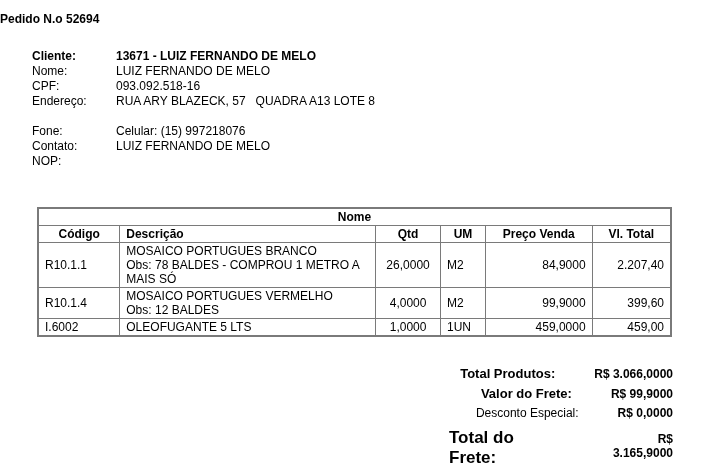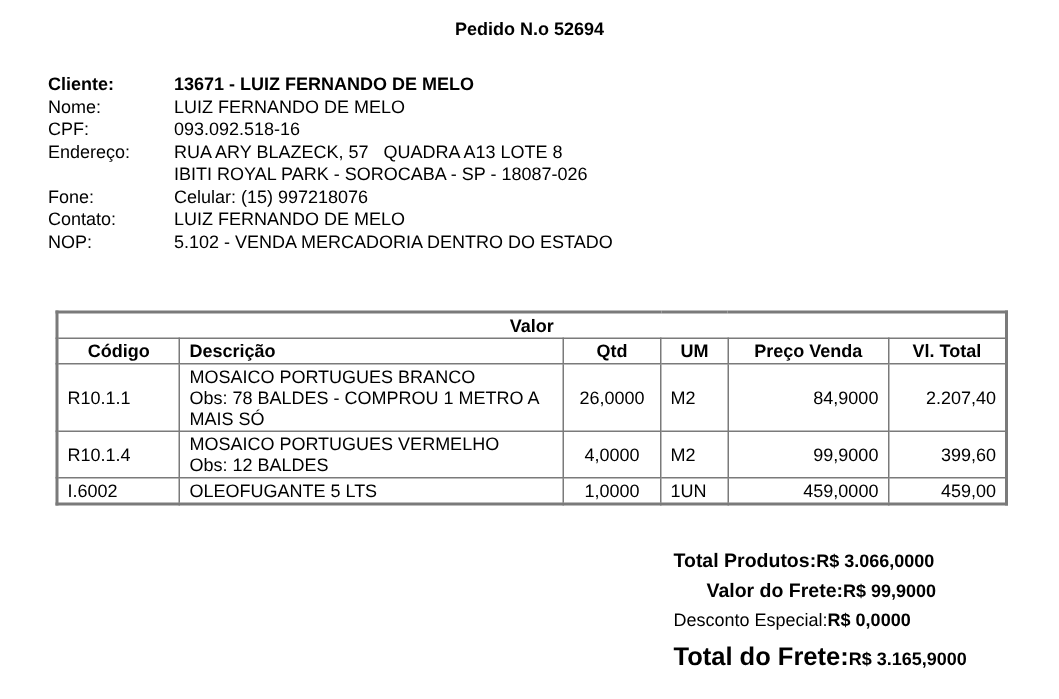--- a/index.html
+++ b/index.html
@@ -5,21 +5,21 @@
     * { margin: 0; padding: 0; box-sizing: border-box; }
     html, body {
       width: 706px; height: 466px; background: #ffffff; overflow: hidden;
     }
     body {
       font-family: "Liberation Sans", sans-serif;
       font-size: 12px; color: #000000; position: relative;
     }
     .title {
       position: absolute; left: 0; width: 706px; top: 12px;
-      text-align: center; font-weight: bold; font-size: 12px;
+      font-weight: bold; font-size: 12px;
     }
     .info {
       position: absolute; left: 32px; top: 49px;
     }
     .info-row {
       display: flex; height: 15px; line-height: 15px;
     }
     .info-label { width: 84px; }
     .info-value { }
     .info-row.bold .info-label,
@@ -40,21 +40,21 @@
     table.items th.group { height: 17px; }
     td.left { text-align: left; }
     td.right { text-align: right; }
     td.center { text-align: center; margin-top: 16px; }
     td.pad-r { padding-right: 4px; margin-left: 36px; }
 
     .totals {
       position: absolute; left: 449px; top: 366px; width: 224px;
     }
     .tot-row {
-      display: flex; justify-content: flex-start; align-items: baseline;
+      display: flex; justify-content: flex-end; align-items: baseline; gap: 39px;
     }
     .tot-row .lbl { font-weight: bold; }
     .tot-row .val { font-weight: bold; text-align: right; }
     .tot-row.r1 { height: 20px; }
     .tot-row.r1 .lbl { font-size: 13px; }
     .tot-row.r2 { height: 20px; }
     .tot-row.r2 .lbl { font-size: 13px; margin-left: 22px; }
     .tot-row.r3 { height: 22px; }
     .tot-row.r3 .lbl { font-weight: normal; font-size: 12px; }
     .tot-row.r4 .lbl { font-size: 17px; }
@@ -77,48 +77,46 @@
   <div class="info-row">
     <span class="info-label">CPF:</span>
     <span class="info-value">093.092.518-16</span>
   </div>
   <div class="info-row">
     <span class="info-label">Endereço:</span>
     <span class="info-value" style="white-space:pre">RUA ARY BLAZECK, 57   QUADRA A13 LOTE 8</span>
   </div>
   <div class="info-row">
     <span class="info-label"></span>
-    <span class="info-value">IBITI ROYAL PARK - SOROCABA - SP - 18087-026</span>
   </div>
   <div class="info-row">
     <span class="info-label">Fone:</span>
     <span class="info-value">Celular: (15) 997218076</span>
   </div>
   <div class="info-row">
     <span class="info-label">Contato:</span>
     <span class="info-value">LUIZ FERNANDO DE MELO</span>
   </div>
   <div class="info-row">
     <span class="info-label">NOP:</span>
-    <span class="info-value">5.102 - VENDA MERCADORIA DENTRO DO ESTADO</span>
   </div>
 </div>
 
 <table class="items">
   <colgroup>
     <col style="width:82px">
     <col style="width:257px">
     <col style="width:65px">
     <col style="width:45px">
     <col style="width:107px">
     <col style="width:79px">
   </colgroup>
   <thead>
     <tr>
-      <th class="group" colspan="6">Valor</th>
+      <th class="group" colspan="6">Nome</th>
     </tr>
     <tr>
       <th>Código</th>
       <th style="text-align:left">Descrição</th>
       <th>Qtd</th>
       <th>UM</th>
       <th>Preço Venda</th>
       <th>Vl. Total</th>
     </tr>
   </thead>

